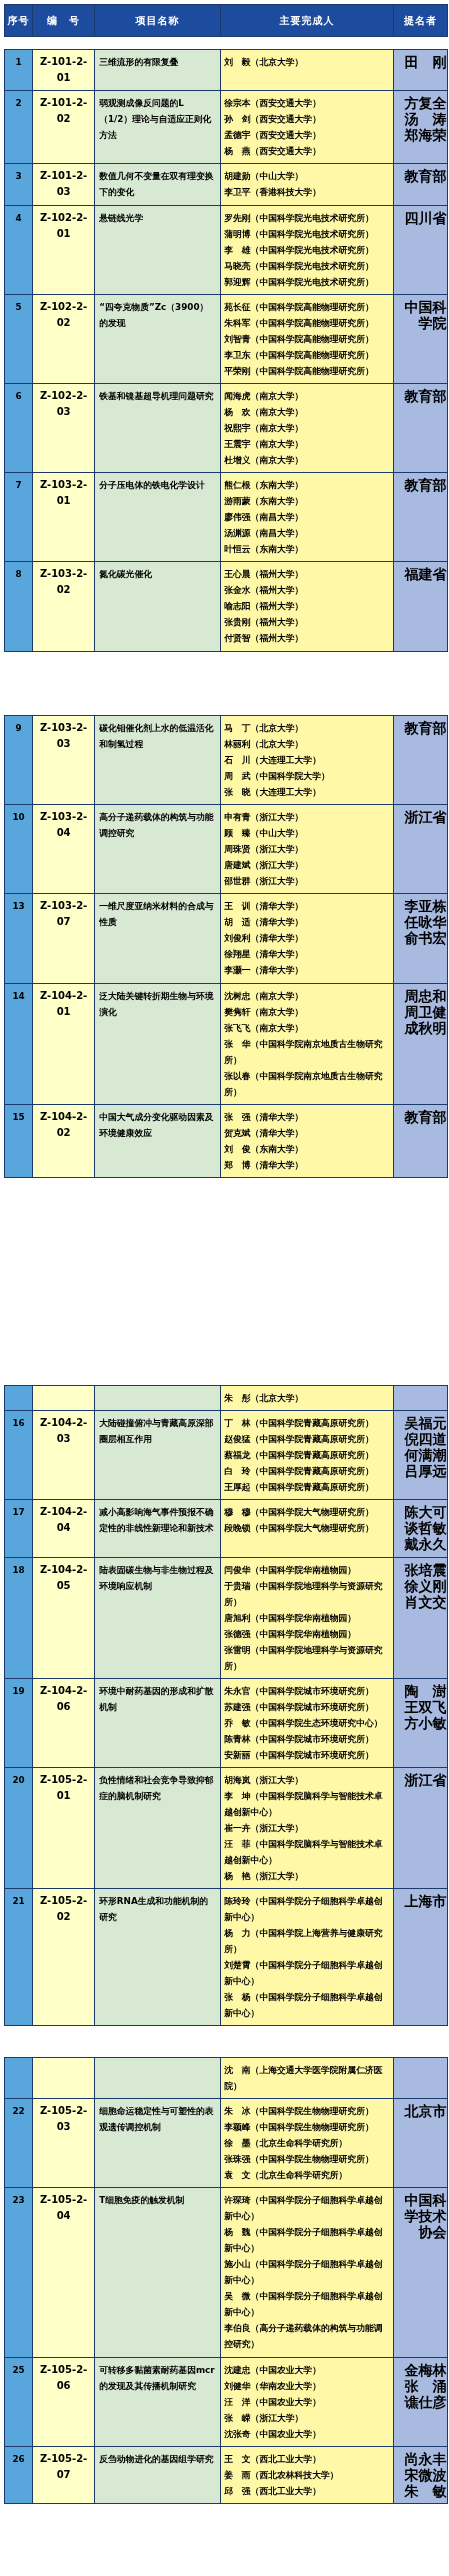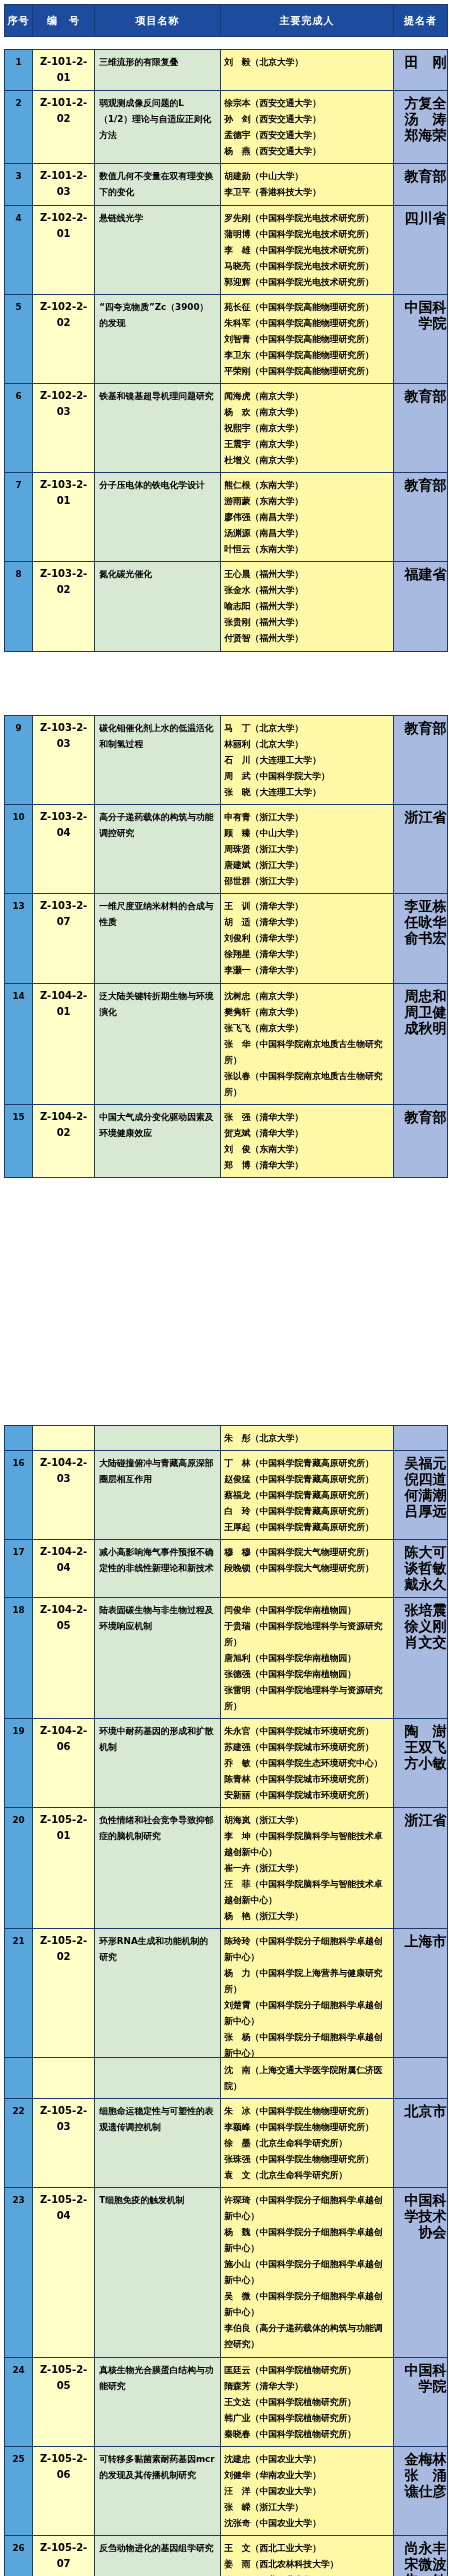--- a/index.html
+++ b/index.html
@@ -281,21 +281,21 @@
             <div class="entry">刘　俊（东南大学）</div>
             <div class="entry">郑　博（清华大学）</div>
           </td>
     <td class="nom">
             <div class="entry">教育部</div>
           </td>
   </tr>
 </tbody>
   </table>
 
-  <table class="sec" style="top: 1425px;">
+  <table class="sec" style="top: 1385px;">
     <colgroup>
       <col style="width:28px">
         <col style="width:62px">
         <col style="width:126px">
         <col style="width:173px">
         <col style="width:54px">
     </colgroup>
     <tbody>
   <tr>
     <td class="seq"></td>
@@ -454,35 +454,20 @@
             <div class="entry">杨　魏（中国科学院分子细胞科学卓越创新中心）</div>
             <div class="entry">施小山（中国科学院分子细胞科学卓越创新中心）</div>
             <div class="entry">吴　微（中国科学院分子细胞科学卓越创新中心）</div>
             <div class="entry">李伯良（高分子递药载体的构筑与功能调控研究）</div>
           </td>
     <td class="nom">
             <div class="entry">中国科学技术协会</div>
           </td>
   </tr>
 
-  <tr>
-    <td class="seq">24</td>
-    <td class="code">Z-105-2-05</td>
-    <td class="title">真核生物光合膜蛋白结构与功能研究</td>
-    <td class="people">
-            <div class="entry">匡廷云（中国科学院植物研究所）</div>
-            <div class="entry">隋森芳（清华大学）</div>
-            <div class="entry">王文达（中国科学院植物研究所）</div>
-            <div class="entry">韩广业（中国科学院植物研究所）</div>
-            <div class="entry">秦晓春（中国科学院植物研究所）</div>
-          </td>
-    <td class="nom">
-            <div class="entry">中国科学院</div>
-          </td>
-  </tr>
 
   <tr>
     <td class="seq">25</td>
     <td class="code">Z-105-2-06</td>
     <td class="title">可转移多黏菌素耐药基因mcr的发现及其传播机制研究</td>
     <td class="people">
             <div class="entry">沈建忠（中国农业大学）</div>
             <div class="entry">刘健华（华南农业大学）</div>
             <div class="entry">汪　洋（中国农业大学）</div>
             <div class="entry">张　嵘（浙江大学）</div>

